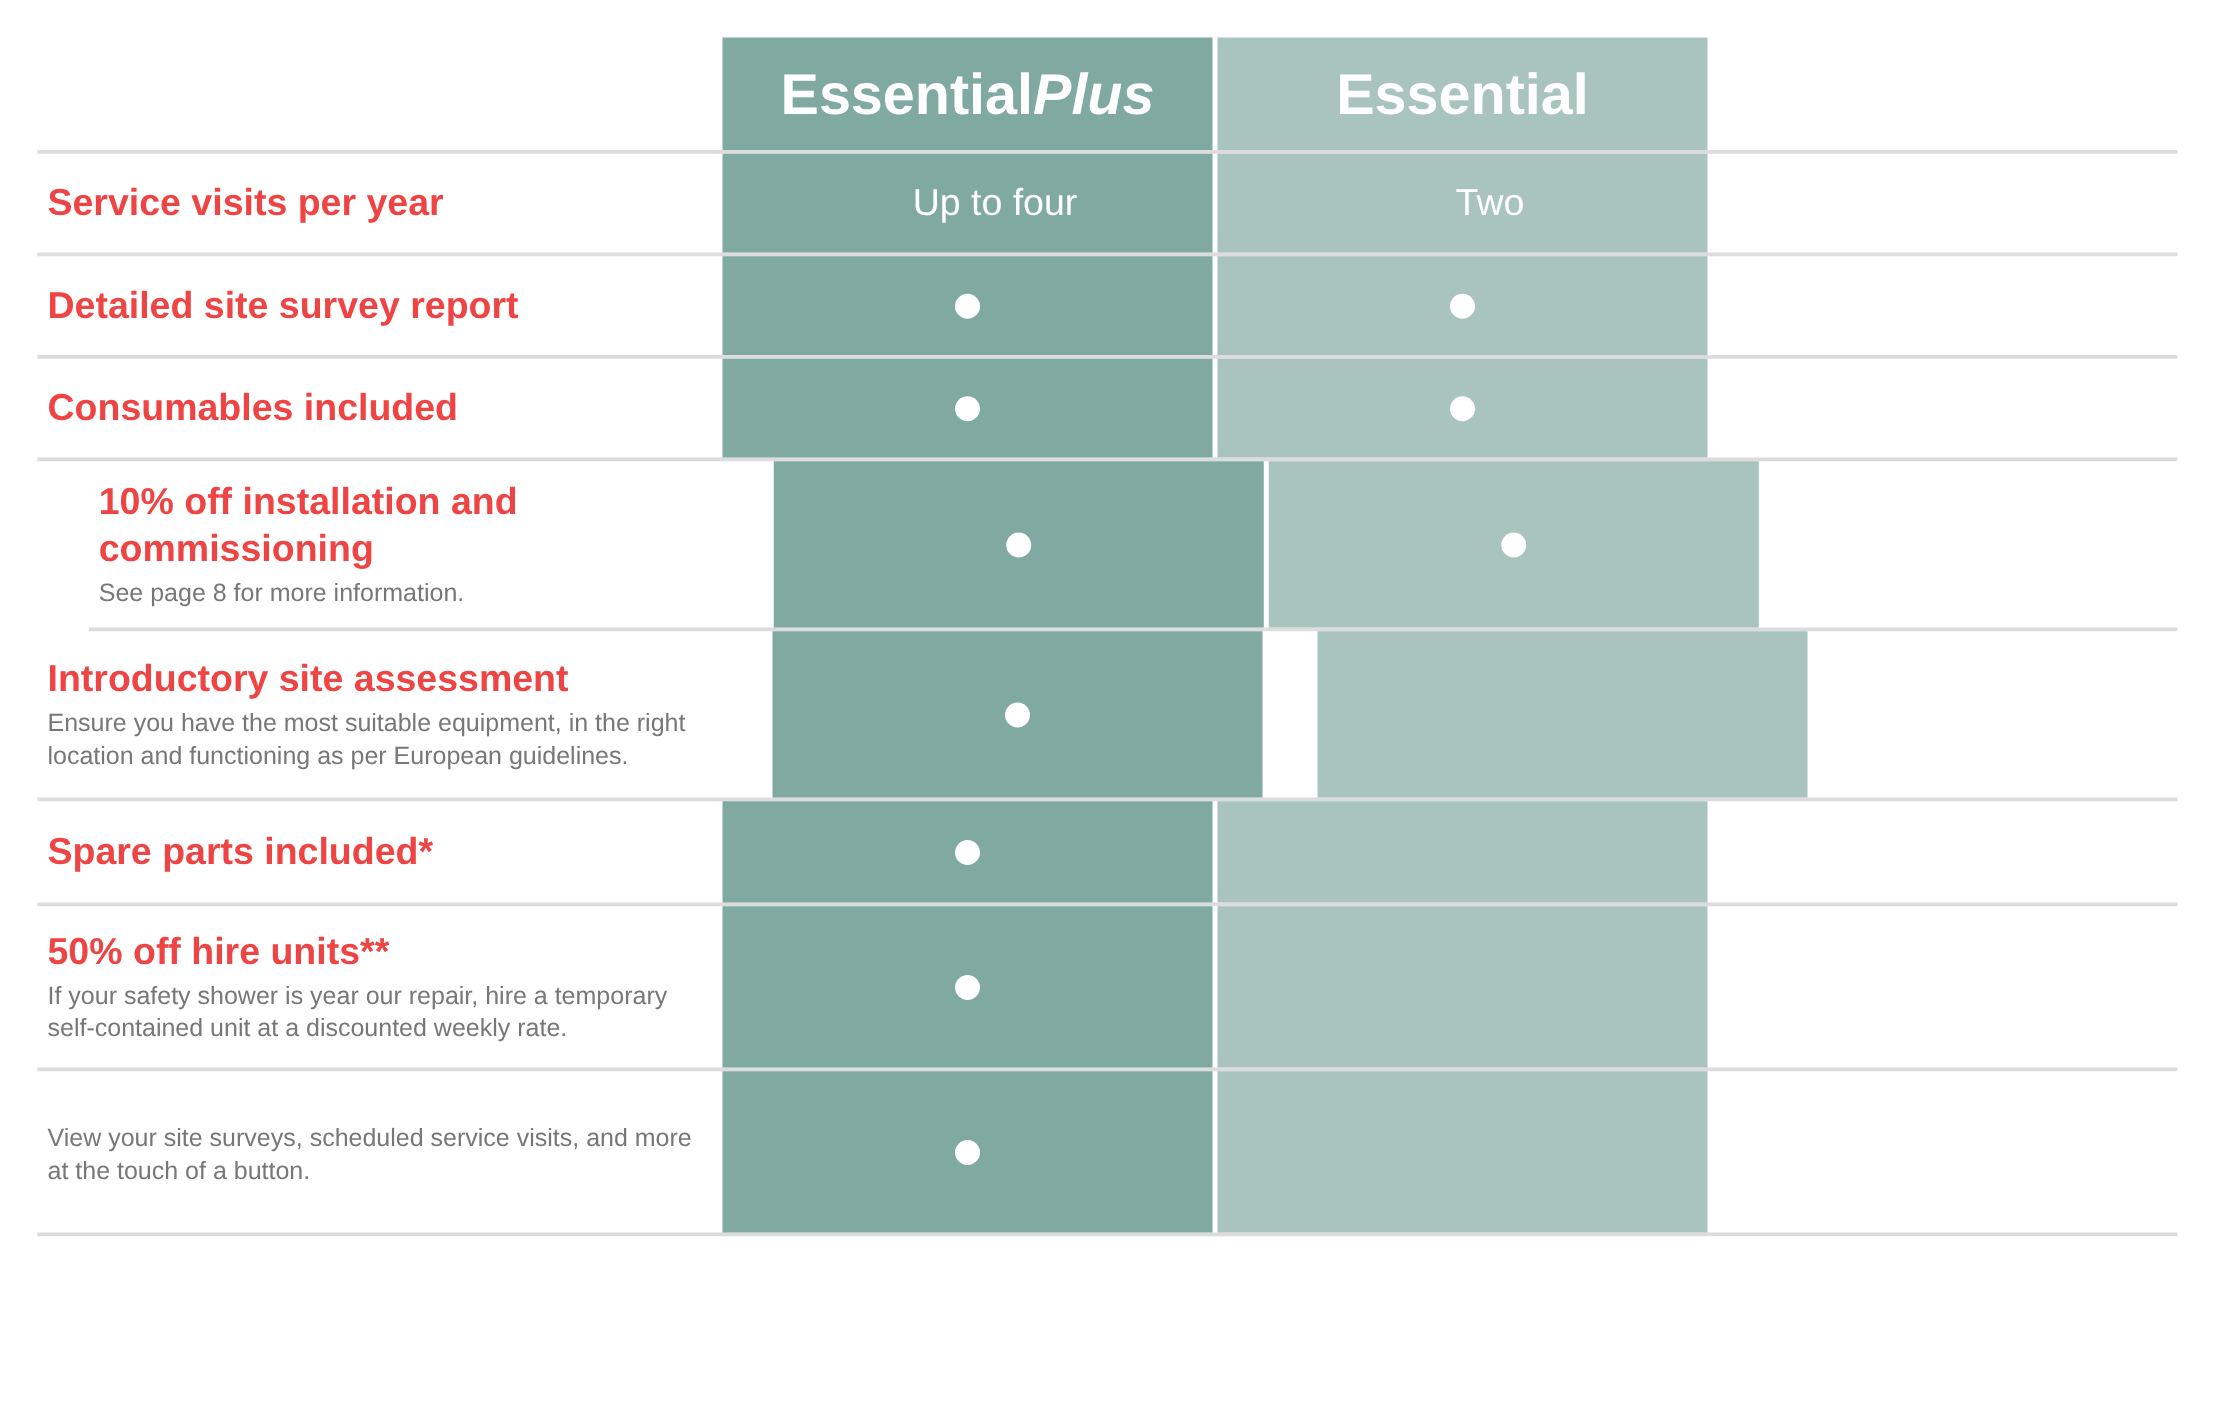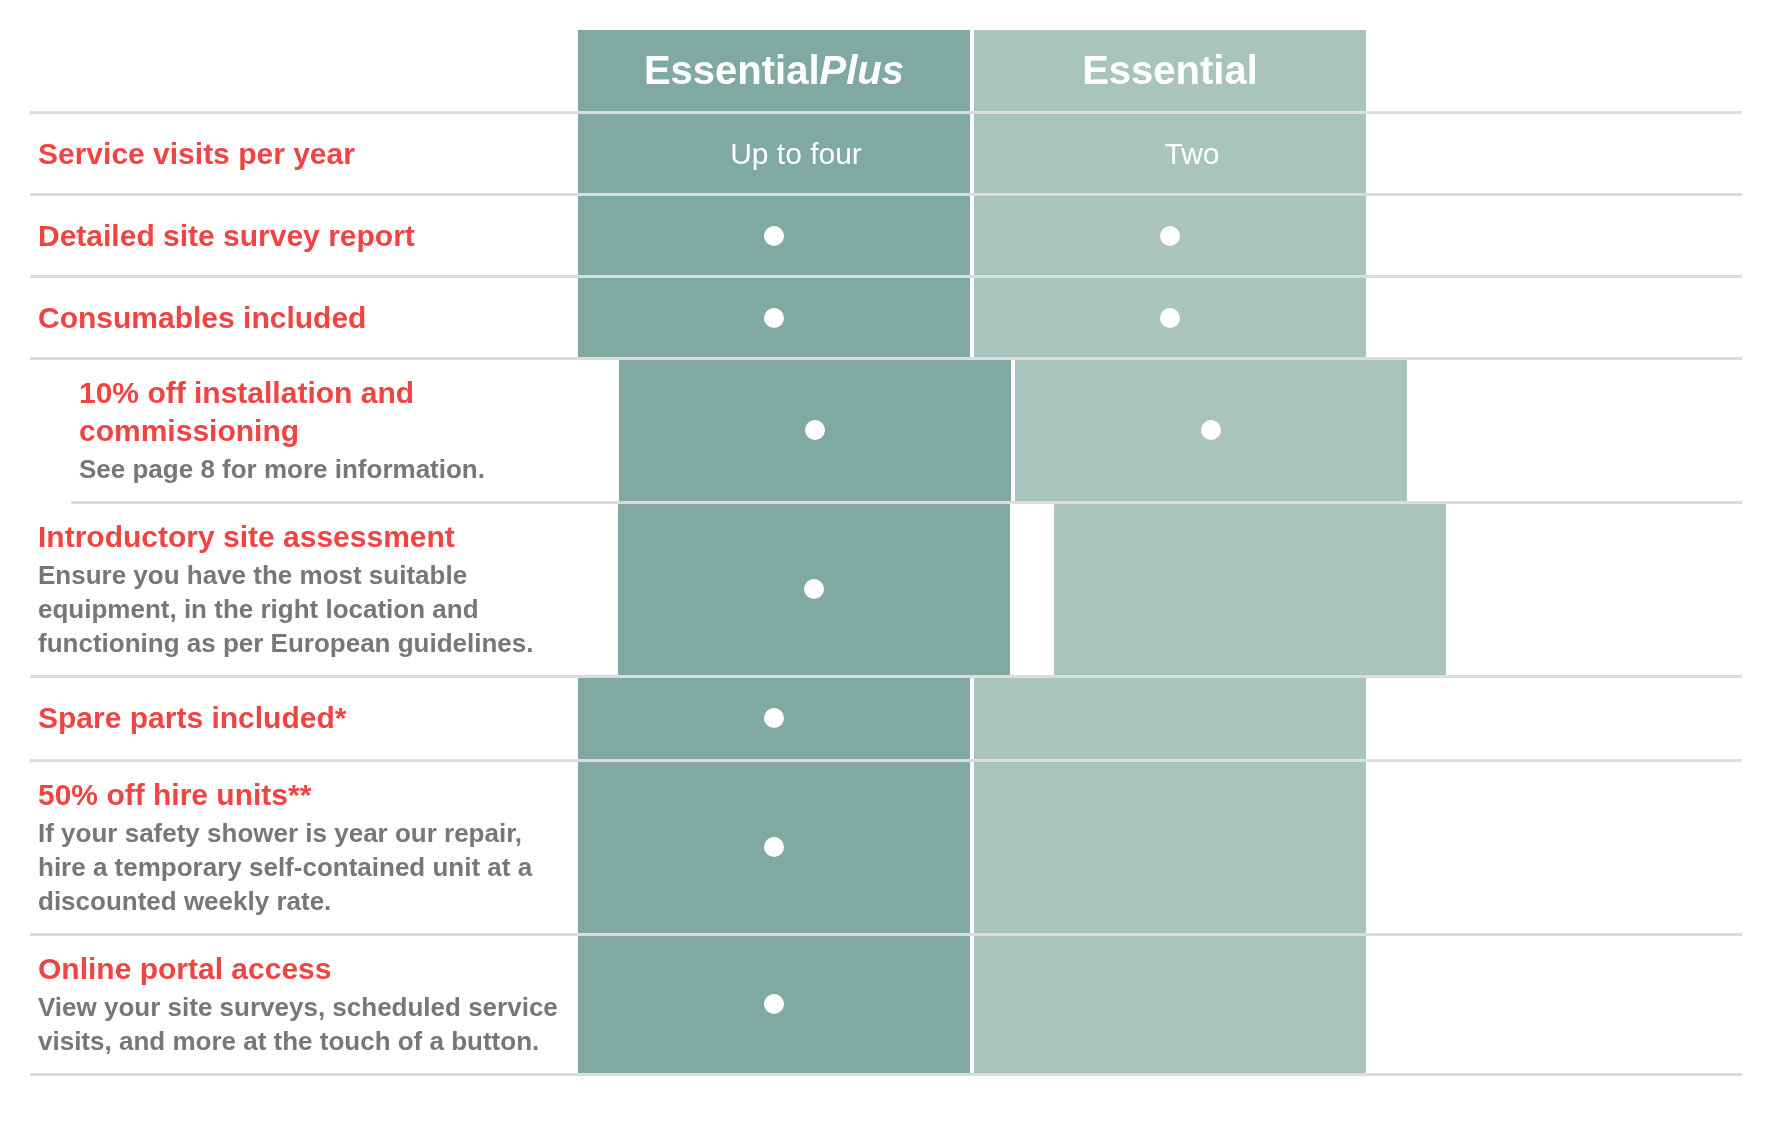--- a/index.html
+++ b/index.html
@@ -41,44 +41,44 @@
   .plan-plus {
     background: #7fa9a1;
     color: #ffffff;
     margin-right: 4px;
   }
   .plan-basic {
     background: #a9c3bd;
     color: #ffffff;
   }
   .header .plan-cell {
-    font-size: 40px;
+    font-size: 46px;
     font-weight: 600;
     padding: 18px 0;
   }
   .header .plan-plus em.italic {
     font-style: italic;
     font-weight: 700;
   }
   .header .plan-basic {
     font-weight: 600;
   }
   .header .label-cell {
     background: #ffffff;
   }
   .feature-title {
     font-size: 30px;
     color: #ef4444;
     font-weight: 700;
     line-height: 1.25;
   }
   .feature-sub {
-    font-size: 26px;
+    font-size: 20px;
     color: #777777;
-    font-weight: 700;
+    font-weight: 400;
     line-height: 1.3;
     margin-top: 4px;
     max-width: 520px;
   }
   .value-text {
     font-size: 30px;
     color: #ffffff;
     font-weight: 400;
     margin-left: 44px;
   }
@@ -193,21 +193,20 @@
       <div class="feature-sub">If your safety shower is year our repair, hire a temporary self-contained unit at a discounted weekly rate.</div>
     </div>
     <div class="cell plan-cell plan-plus">
       <span class="dot"></span>
     </div>
     <div class="cell plan-cell plan-basic"></div>
   </div>
 
   <div class="row r8">
     <div class="cell label-cell">
-      <div class="feature-title">Online portal access</div>
       <div class="feature-sub">View your site surveys, scheduled service visits, and more at the touch of a button.</div>
     </div>
     <div class="cell plan-cell plan-plus">
       <span class="dot"></span>
     </div>
     <div class="cell plan-cell plan-basic"></div>
   </div>
 
 </div>
 

